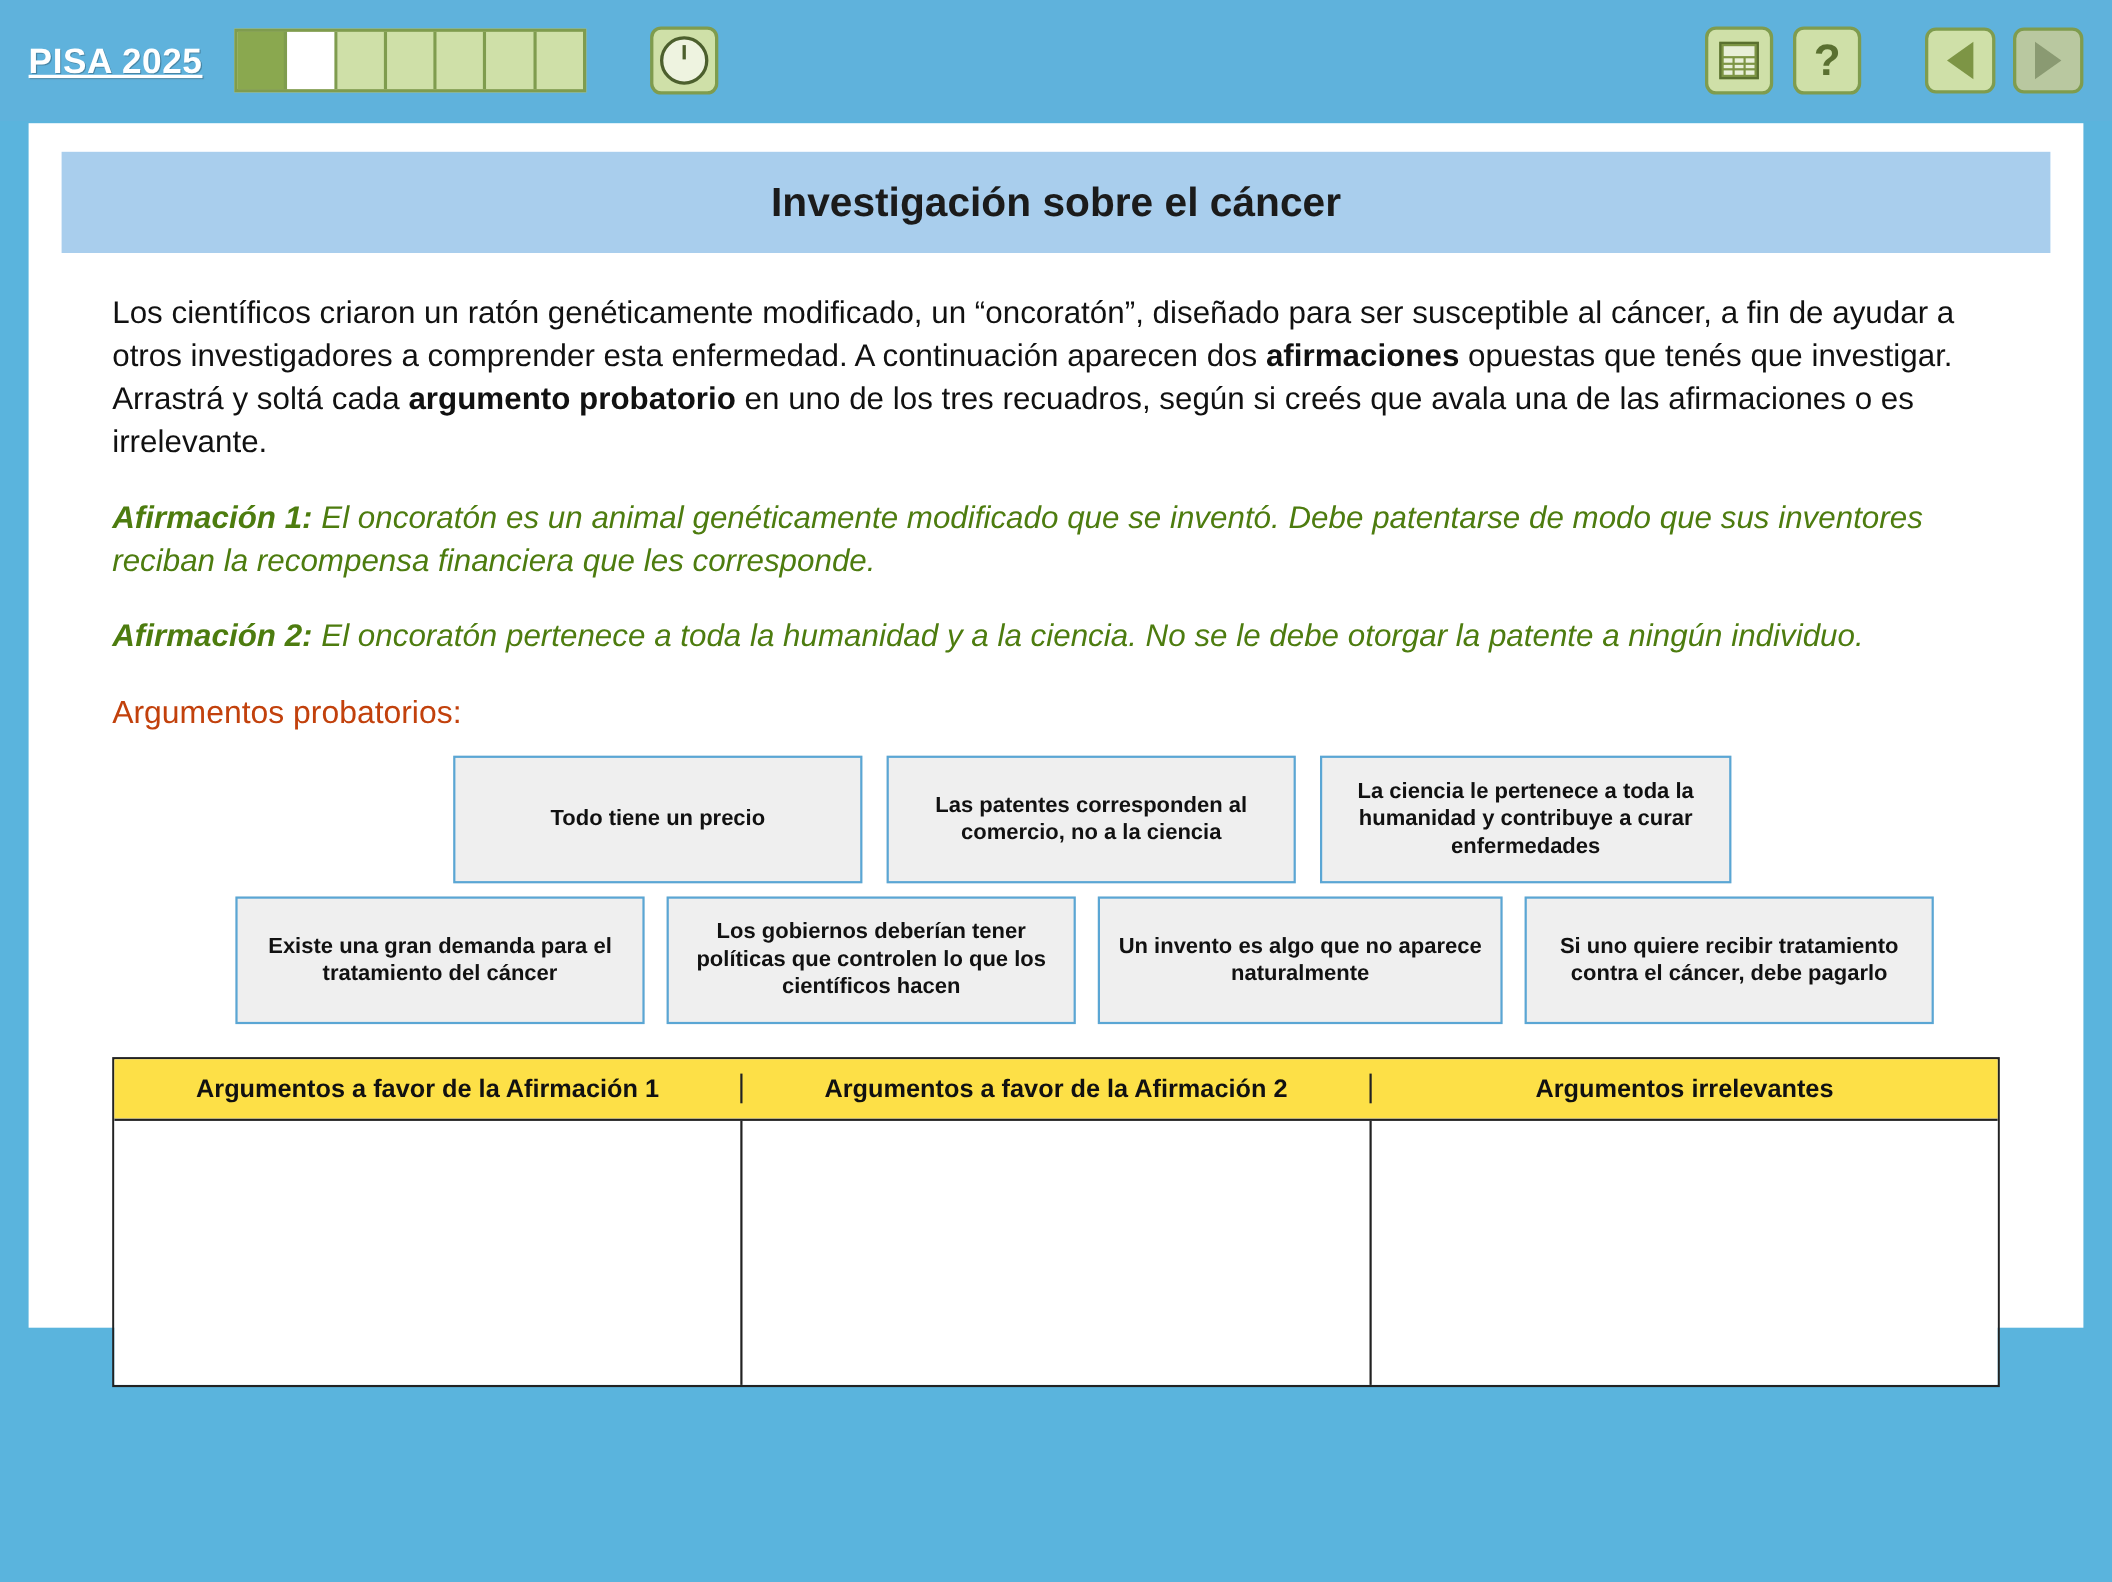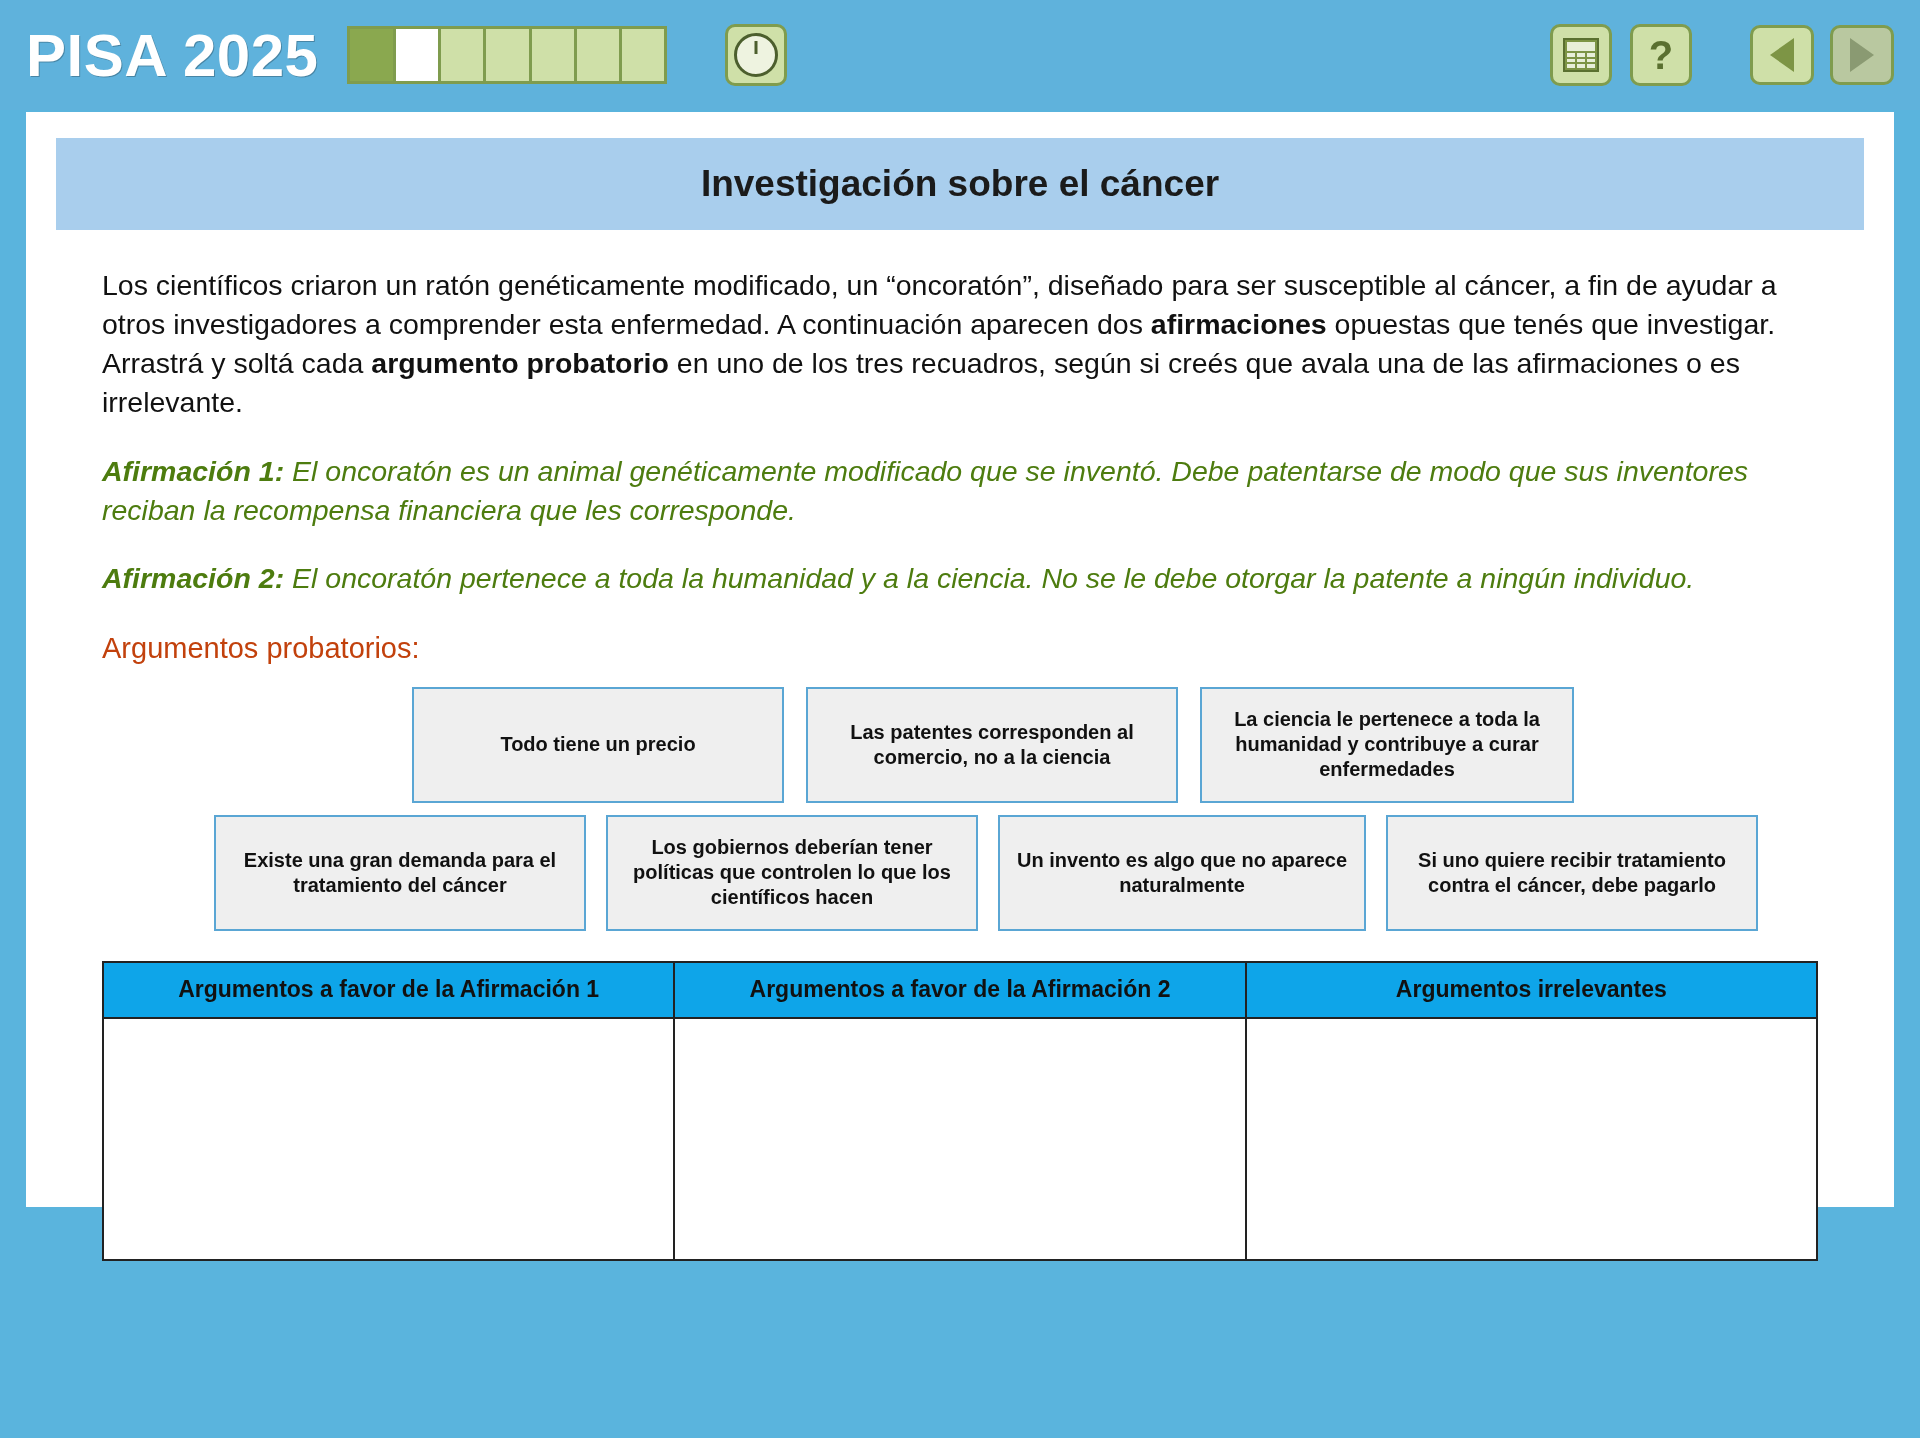--- a/index.html
+++ b/index.html
@@ -18,27 +18,28 @@
   .topbar {
     position: relative;
     height: 110px;
     background: #5fb2dc;
     display: flex;
     align-items: center;
     box-sizing: border-box;
     padding: 0 26px;
   }
   .brand {
-    font-size: 60px;
+    font-size: 32px;
     font-weight: bold;
     color: #ffffff;
     letter-spacing: 0.5px;
     text-shadow: 1px 1px 0 rgba(0,0,0,.25);
     margin-right: 29px;
     white-space: nowrap;
+    text-decoration: underline;
   }
   .progress {
     display: flex;
     border: 3px solid #7f9c4e;
     background: #cfe0a8;
     height: 58px;
     box-sizing: border-box;
     width: 320px;
   }
   .progress .seg {
@@ -222,21 +223,22 @@
     margin: 30px 76px 0 76px;
     border: 2px solid #222;
     box-sizing: border-box;
     display: flex;
     flex-direction: column;
     width: 1716px;
   }
   .drop-head {
     display: flex;
     height: 54px;
-    background: #0ea5e9;
+    background: #fde047;
+    align-items: center;
   }
   .drop-head .cell {
     flex: 1;
     border-right: 2px solid #222;
     box-sizing: border-box;
     display: flex;
     align-items: center;
     justify-content: center;
     font-size: 23px;
     font-weight: bold;

